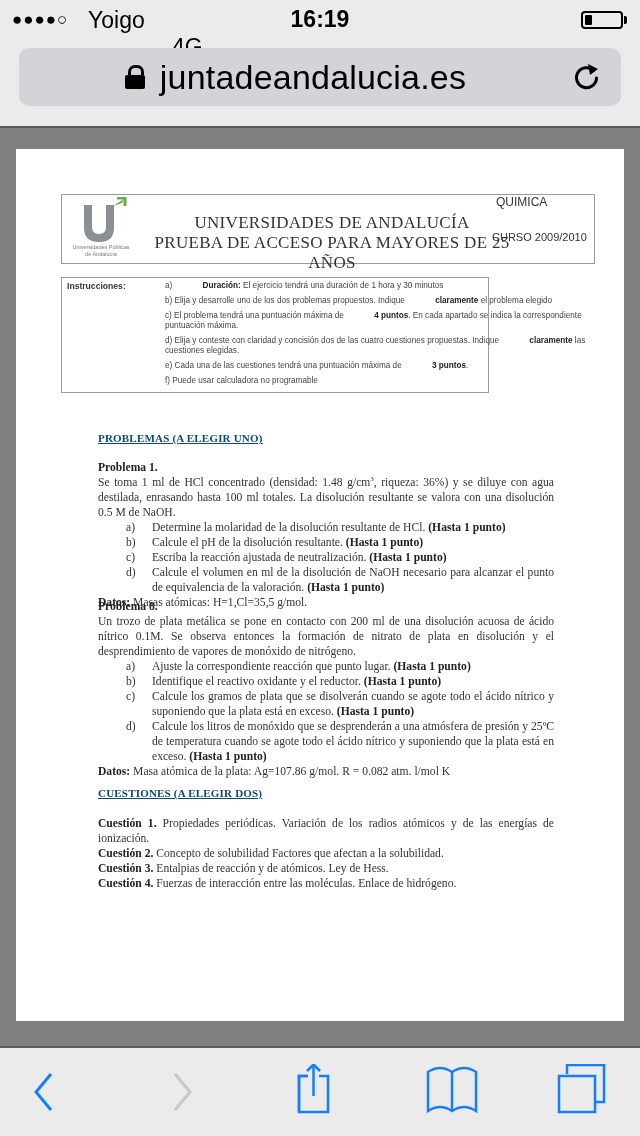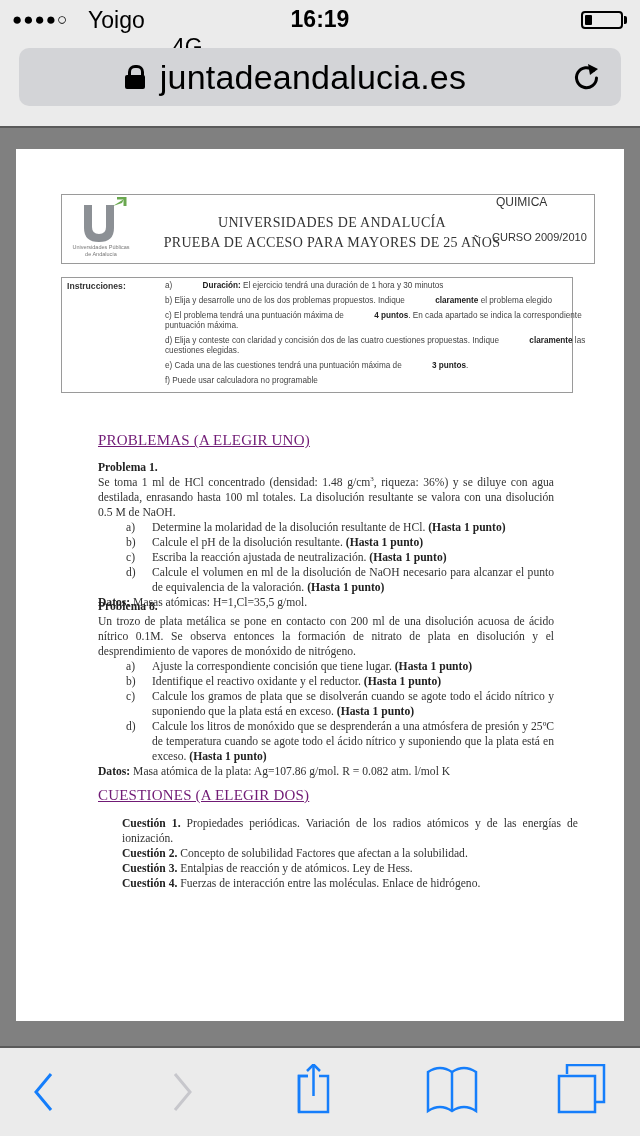--- a/index.html
+++ b/index.html
@@ -43,35 +43,35 @@
     background: #ffffff; overflow: hidden;
   }
   .doc { font-family: "Liberation Serif", serif; color: #222; }
 
   .header-box {
     position: absolute; left: 45px; top: 45px; width: 534px; height: 70px;
     border: 1px solid #9a9a9a; box-sizing: border-box;
   }
   .logo { position: absolute; left: 4px; top: 2px; width: 64px; height: 64px; }
   .logo-caption { position: absolute; left: 0; top: 47px; width: 70px; text-align: center; font-family: "Liberation Sans", sans-serif; font-size: 5.5px; line-height: 7px; color: #777; }
-  .hdr-title { position: absolute; left: 90px; top: 18px; width: 360px; text-align: center; font-size: 14px; line-height: 20px; color: #333; letter-spacing: 0.3px; }
+  .hdr-title { position: absolute; left: 90px; top: 18px; width: 360px; text-align: center; font-size: 17px; line-height: 20px; color: #333; letter-spacing: 0.3px; }
   .hdr-subject { position: absolute; right: 8px; top: 0; width: 90px; text-align: left; font-family: "Liberation Sans", sans-serif; font-size: 12px; color: #333; }
   .hdr-course { position: absolute; right: 2px; top: 36px; width: 100px; text-align: left; font-family: "Liberation Sans", sans-serif; font-size: 11px; color: #333; }
 
   .instr-box {
-    position: absolute; left: 45px; top: 128px; width: 512px; height: 116px;
+    position: absolute; left: 45px; top: 128px; width: 428px; height: 116px;
     border: 1px solid #9a9a9a; box-sizing: border-box;
     font-family: "Liberation Sans", sans-serif; font-size: 8.2px; color: #444; line-height: 10px;
   }
   .instr-label { position: absolute; left: 5px; top: 3px; font-weight: bold; color: #333; font-size: 8.6px; }
   .instr-list { position: absolute; left: 103px; top: 3px; width: 425px; }
   .instr-item { margin-bottom: 5px; }
   .instr-item b { color: #222; margin-left: 28px; }
 
-  .section-heading { position: absolute; left: 82px; font-size: 15px; font-weight: normal; text-decoration: underline; color: #701a75; letter-spacing: 0.2px; }
+  .section-heading { position: absolute; left: 82px; font-size: 11px; font-weight: bold; text-decoration: underline; color: #0c4a6e; letter-spacing: 0.2px; }
   .block { position: absolute; left: 82px; width: 456px; font-size: 11.6px; line-height: 15px; color: #333; }
   .block .ttl { font-weight: bold; color: #222; }
   .justify { text-align: justify; }
   .sub-list { margin: 0; padding: 0; list-style: none; }
   .sub-list li { position: relative; padding-left: 54px; text-align: justify; }
   .sub-list li .lbl { position: absolute; left: 28px; top: 0; }
   .sub-list li b, .block b { color: #222; }
   .datos b { color: #222; font-family: Liberation Serif, serif; }
   sup { font-size: 7px; line-height: 0; }
 
@@ -160,30 +160,30 @@
           <li><span class="lbl">c)</span><span>Escriba la reacción ajustada de neutralización. </span><b>(Hasta 1 punto)</b></li>
           <li><span class="lbl">d)</span><span>Calcule el volumen en ml de la disolución de NaOH necesario para alcanzar el punto de equivalencia de la valoración. </span><b>(Hasta 1 punto)</b></li>
         </ul>
       <div class="datos"><b>Datos:</b><span> Masas atómicas: H=1,Cl=35,5 g/mol.</span></div>
     </div>
 
     <div class="block" style="top:450px;">
       <div class="ttl">Problema 8.</div>
       <div class="justify">Un trozo de plata metálica se pone en contacto con 200 ml de una disolución acuosa de ácido nítrico 0.1M. Se observa entonces la formación de nitrato de plata en disolución y el desprendimiento de vapores de monóxido de nitrógeno.</div>
       <ul class="sub-list" id="p2-items">
-          <li><span class="lbl">a)</span><span>Ajuste la correspondiente concisión que tiene lugar. </span><b>(Hasta 1 punto)</b></li>
+          <li><span class="lbl">a)</span><span>Ajuste la correspondiente reacción que punto lugar. </span><b>(Hasta 1 punto)</b></li>
           <li><span class="lbl">b)</span><span>Identifique el reactivo oxidante y el reductor. </span><b>(Hasta 1 punto)</b></li>
           <li><span class="lbl">c)</span><span>Calcule los gramos de plata que se disolverán cuando se agote todo el ácido nítrico y suponiendo que la plata está en exceso. </span><b>(Hasta 1 punto)</b></li>
           <li><span class="lbl">d)</span><span>Calcule los litros de monóxido que se desprenderán a una atmósfera de presión y 25ºC de temperatura cuando se agote todo el ácido nítrico y suponiendo que la plata está en exceso. </span><b>(Hasta 1 punto)</b></li>
         </ul>
       <div class="datos"><b>Datos:</b><span> Masa atómica de la plata: Ag=107.86 g/mol. R = 0.082 atm. l/mol K</span></div>
     </div>
 
     <div class="section-heading" style="top:638px;">CUESTIONES (A ELEGIR DOS)</div>
-    <div class="block" id="q-list" style="top:667px;margin-left:24px;">
+    <div class="block" id="q-list" style="top:667px;">
         <div class="justify"><b>Cuestión 1.</b><span> Propiedades periódicas. Variación de los radios atómicos y de  las energías de ionización.</span></div>
         <div class="justify"><b>Cuestión 2.</b><span> Concepto de solubilidad Factores que afectan a la solubilidad.</span></div>
         <div class="justify"><b>Cuestión 3.</b><span> Entalpias de reacción y de atómicos. Ley de Hess.</span></div>
         <div class="justify"><b>Cuestión 4.</b><span> Fuerzas de interacción entre las moléculas. Enlace de hidrógeno.</span></div>
       </div>
   </div>
 </div>
 
 <div class="toolbar">
   <span class="tb-btn" style="left:16px;">

